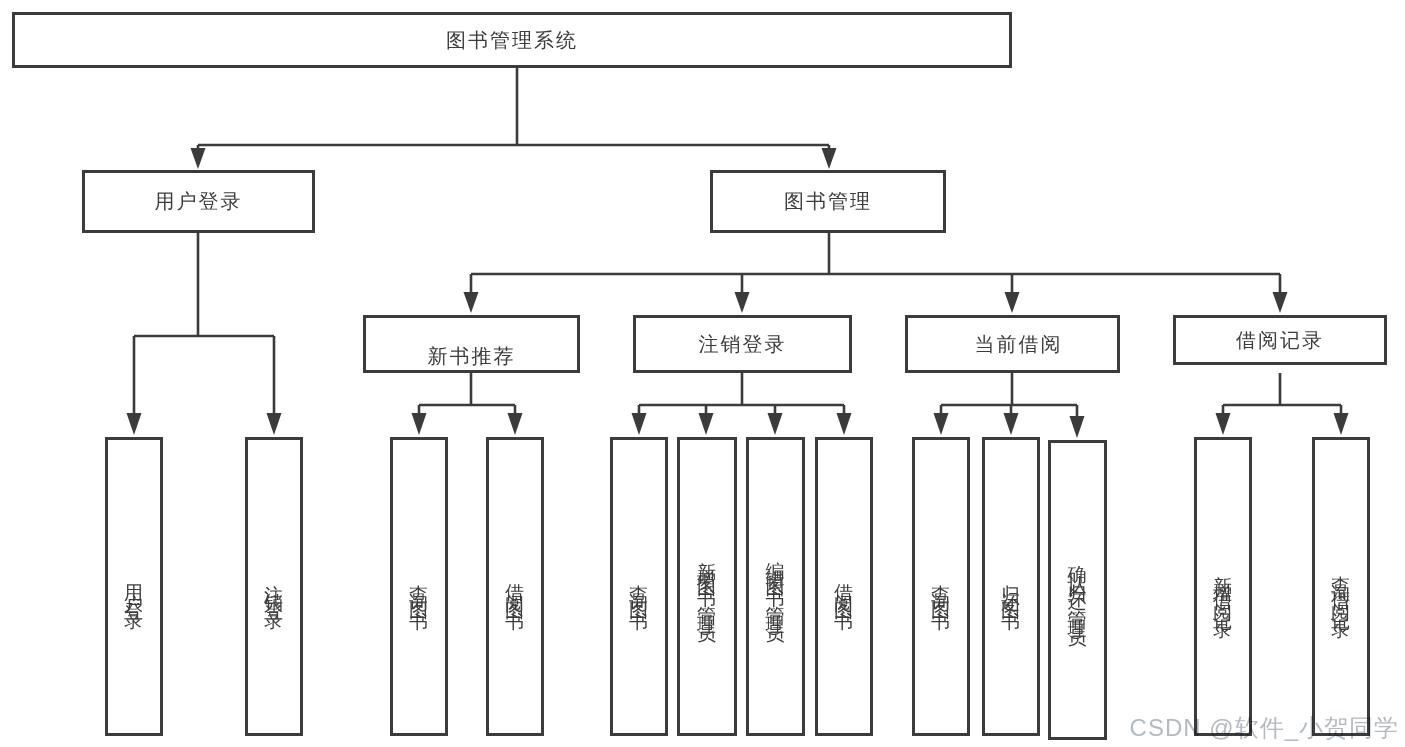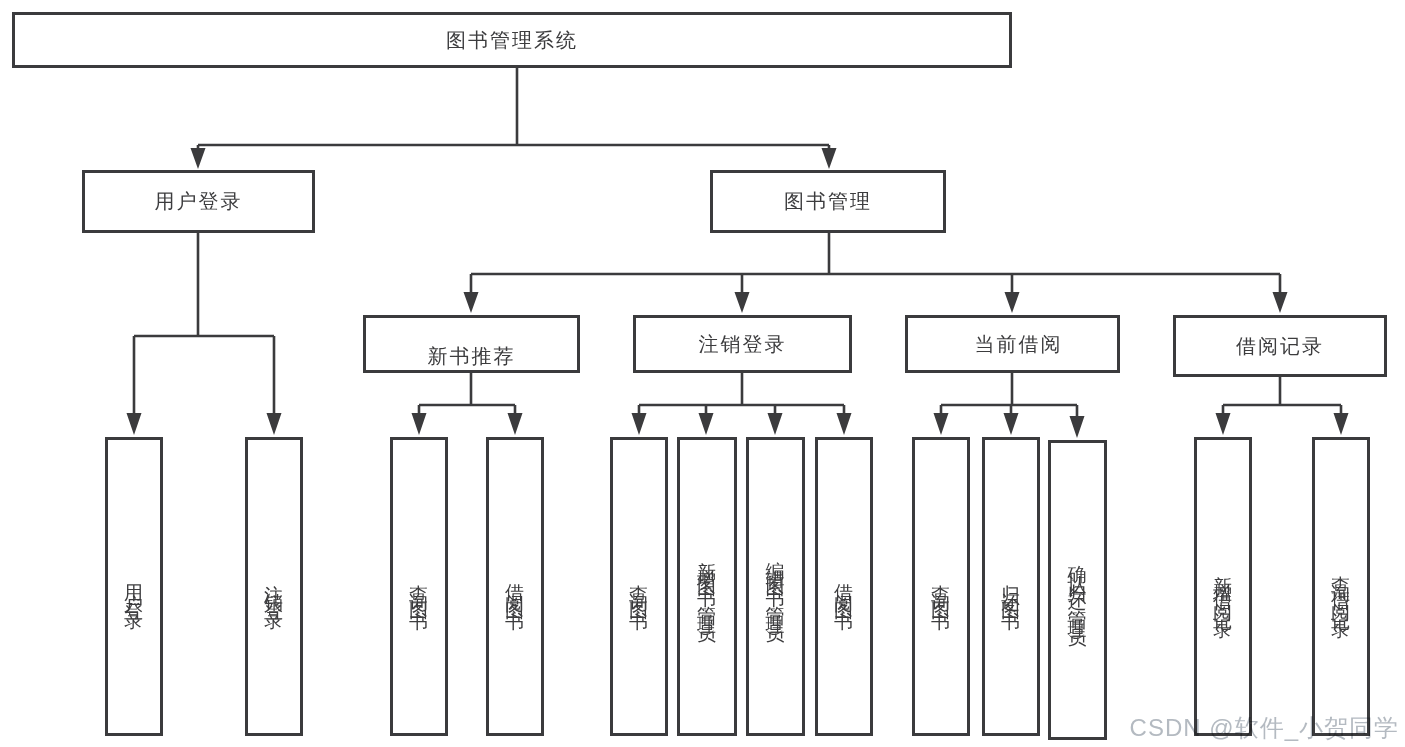--- a/index.html
+++ b/index.html
@@ -79,21 +79,21 @@
 
   <div class="node hnode" style="left:363px;top:315px;width:217px;height:58px;align-items:flex-end;">
     <span>新书推荐</span>
   </div>
   <div class="node hnode" style="left:633px;top:315px;width:219px;height:58px;">
     <span>注销登录</span>
   </div>
   <div class="node hnode" style="left:905px;top:315px;width:215px;height:58px;padding-left:12px;">
     <span>当前借阅</span>
   </div>
-  <div class="node hnode" style="left:1173px;top:315px;width:214px;height:62px;">
+  <div class="node hnode" style="left:1173px;top:315px;width:214px;height:50px;">
     <span>借阅记录</span>
   </div>
 
   <div class="node leaf" style="left:105px;top:437px;width:58px;height:299px;">
     <span>用户登录</span>
   </div>
   <div class="node leaf" style="left:245px;top:437px;width:58px;height:299px;">
     <span>注销登录</span>
   </div>
 

